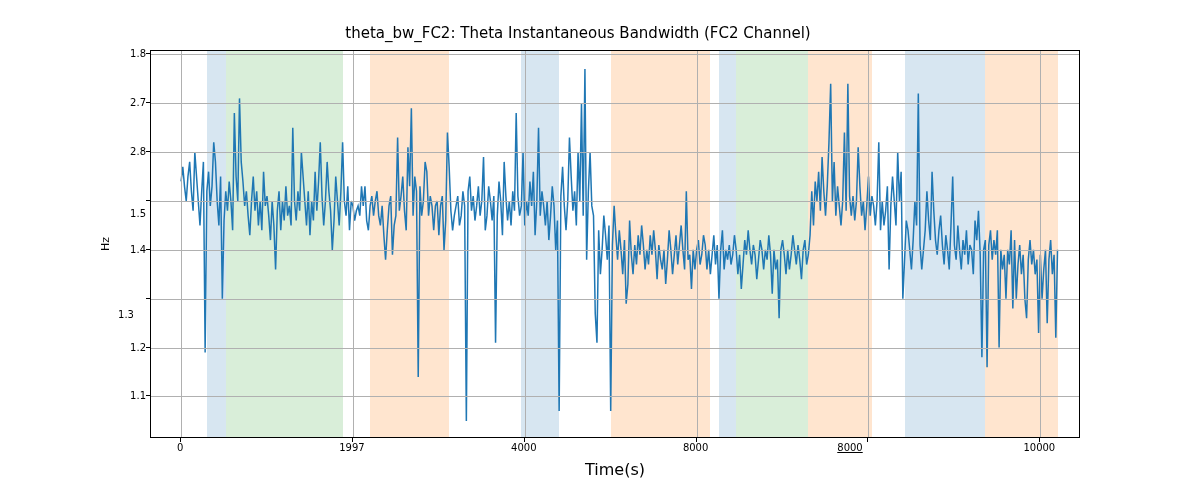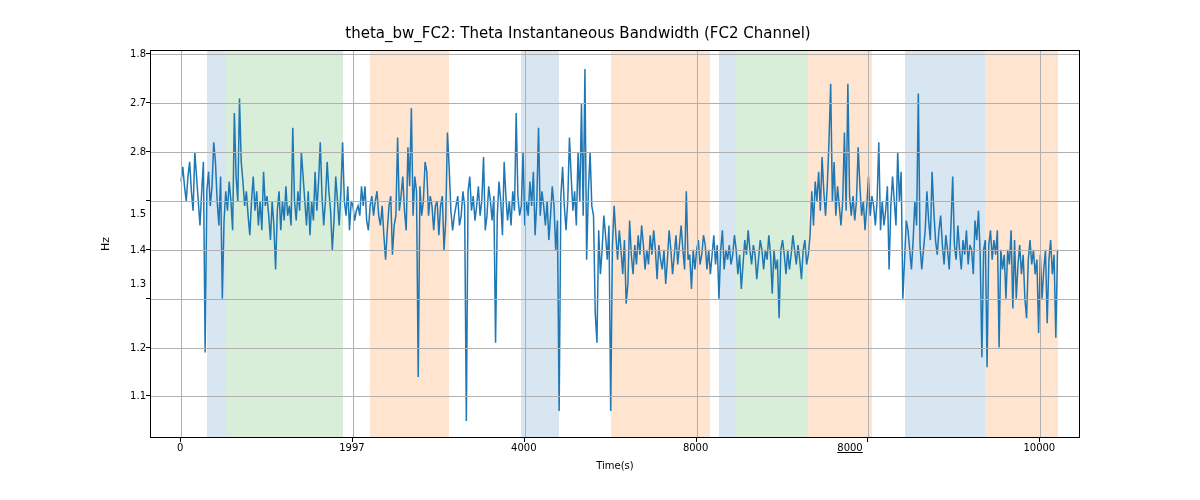--- a/index.html
+++ b/index.html
@@ -62,21 +62,21 @@
     left: 105px;
     top: 244px;
     transform: translate(-50%,-50%) rotate(-90deg);
     font-size: 11px;
   }
   .xlabel {
     position: absolute;
     left: 615px;
     top: 460px;
     transform: translateX(-50%);
-    font-size: 10px;
+    font-size: 16px;
   }
   svg.plotline {
     position: absolute;
     left: 0;
     top: 0;
     width: 100%;
     height: 100%;
   }
   svg.plotline path {
     fill: none;
@@ -127,21 +127,21 @@
       <div class="grid-v" style="left: 373.778px;"></div>
       <div class="grid-v" style="left: 545.63px;"></div>
       <div class="grid-v" style="left: 717.481px;"></div>
       <div class="grid-v" style="left: 889.333px;"></div>
     </div>
 
 <div class="ytick" style="top: 395.446px;">1.1</div>
     <div class="tickmark" style="left: 146px; width: 4px; height: 1px; top: 395.446px;"></div>
     <div class="ytick" style="top: 346.585px;">1.2</div>
     <div class="tickmark" style="left: 146px; width: 4px; height: 1px; top: 346.585px;"></div>
-    <div class="ytick" style="top: 283px;">1.3</div>
+    <div class="ytick" style="top: 314px; text-align: center;">1.3</div>
     <div class="tickmark" style="left: 146px; width: 4px; height: 1px; top: 297.724px;"></div>
     <div class="ytick" style="top: 248.863px;">1.4</div>
     <div class="tickmark" style="left: 146px; width: 4px; height: 1px; top: 248.863px;"></div>
     <div class="ytick" style="top: 213px;">1.5</div>
     <div class="tickmark" style="left: 146px; width: 4px; height: 1px; top: 200.003px;"></div>
     <div class="ytick" style="top: 151.142px;">2.8</div>
     <div class="tickmark" style="left: 146px; width: 4px; height: 1px; top: 151.142px;"></div>
     <div class="ytick" style="top: 102.281px;">2.7</div>
     <div class="tickmark" style="left: 146px; width: 4px; height: 1px; top: 102.281px;"></div>
     <div class="ytick" style="top: 53.4203px;">1.8</div>

